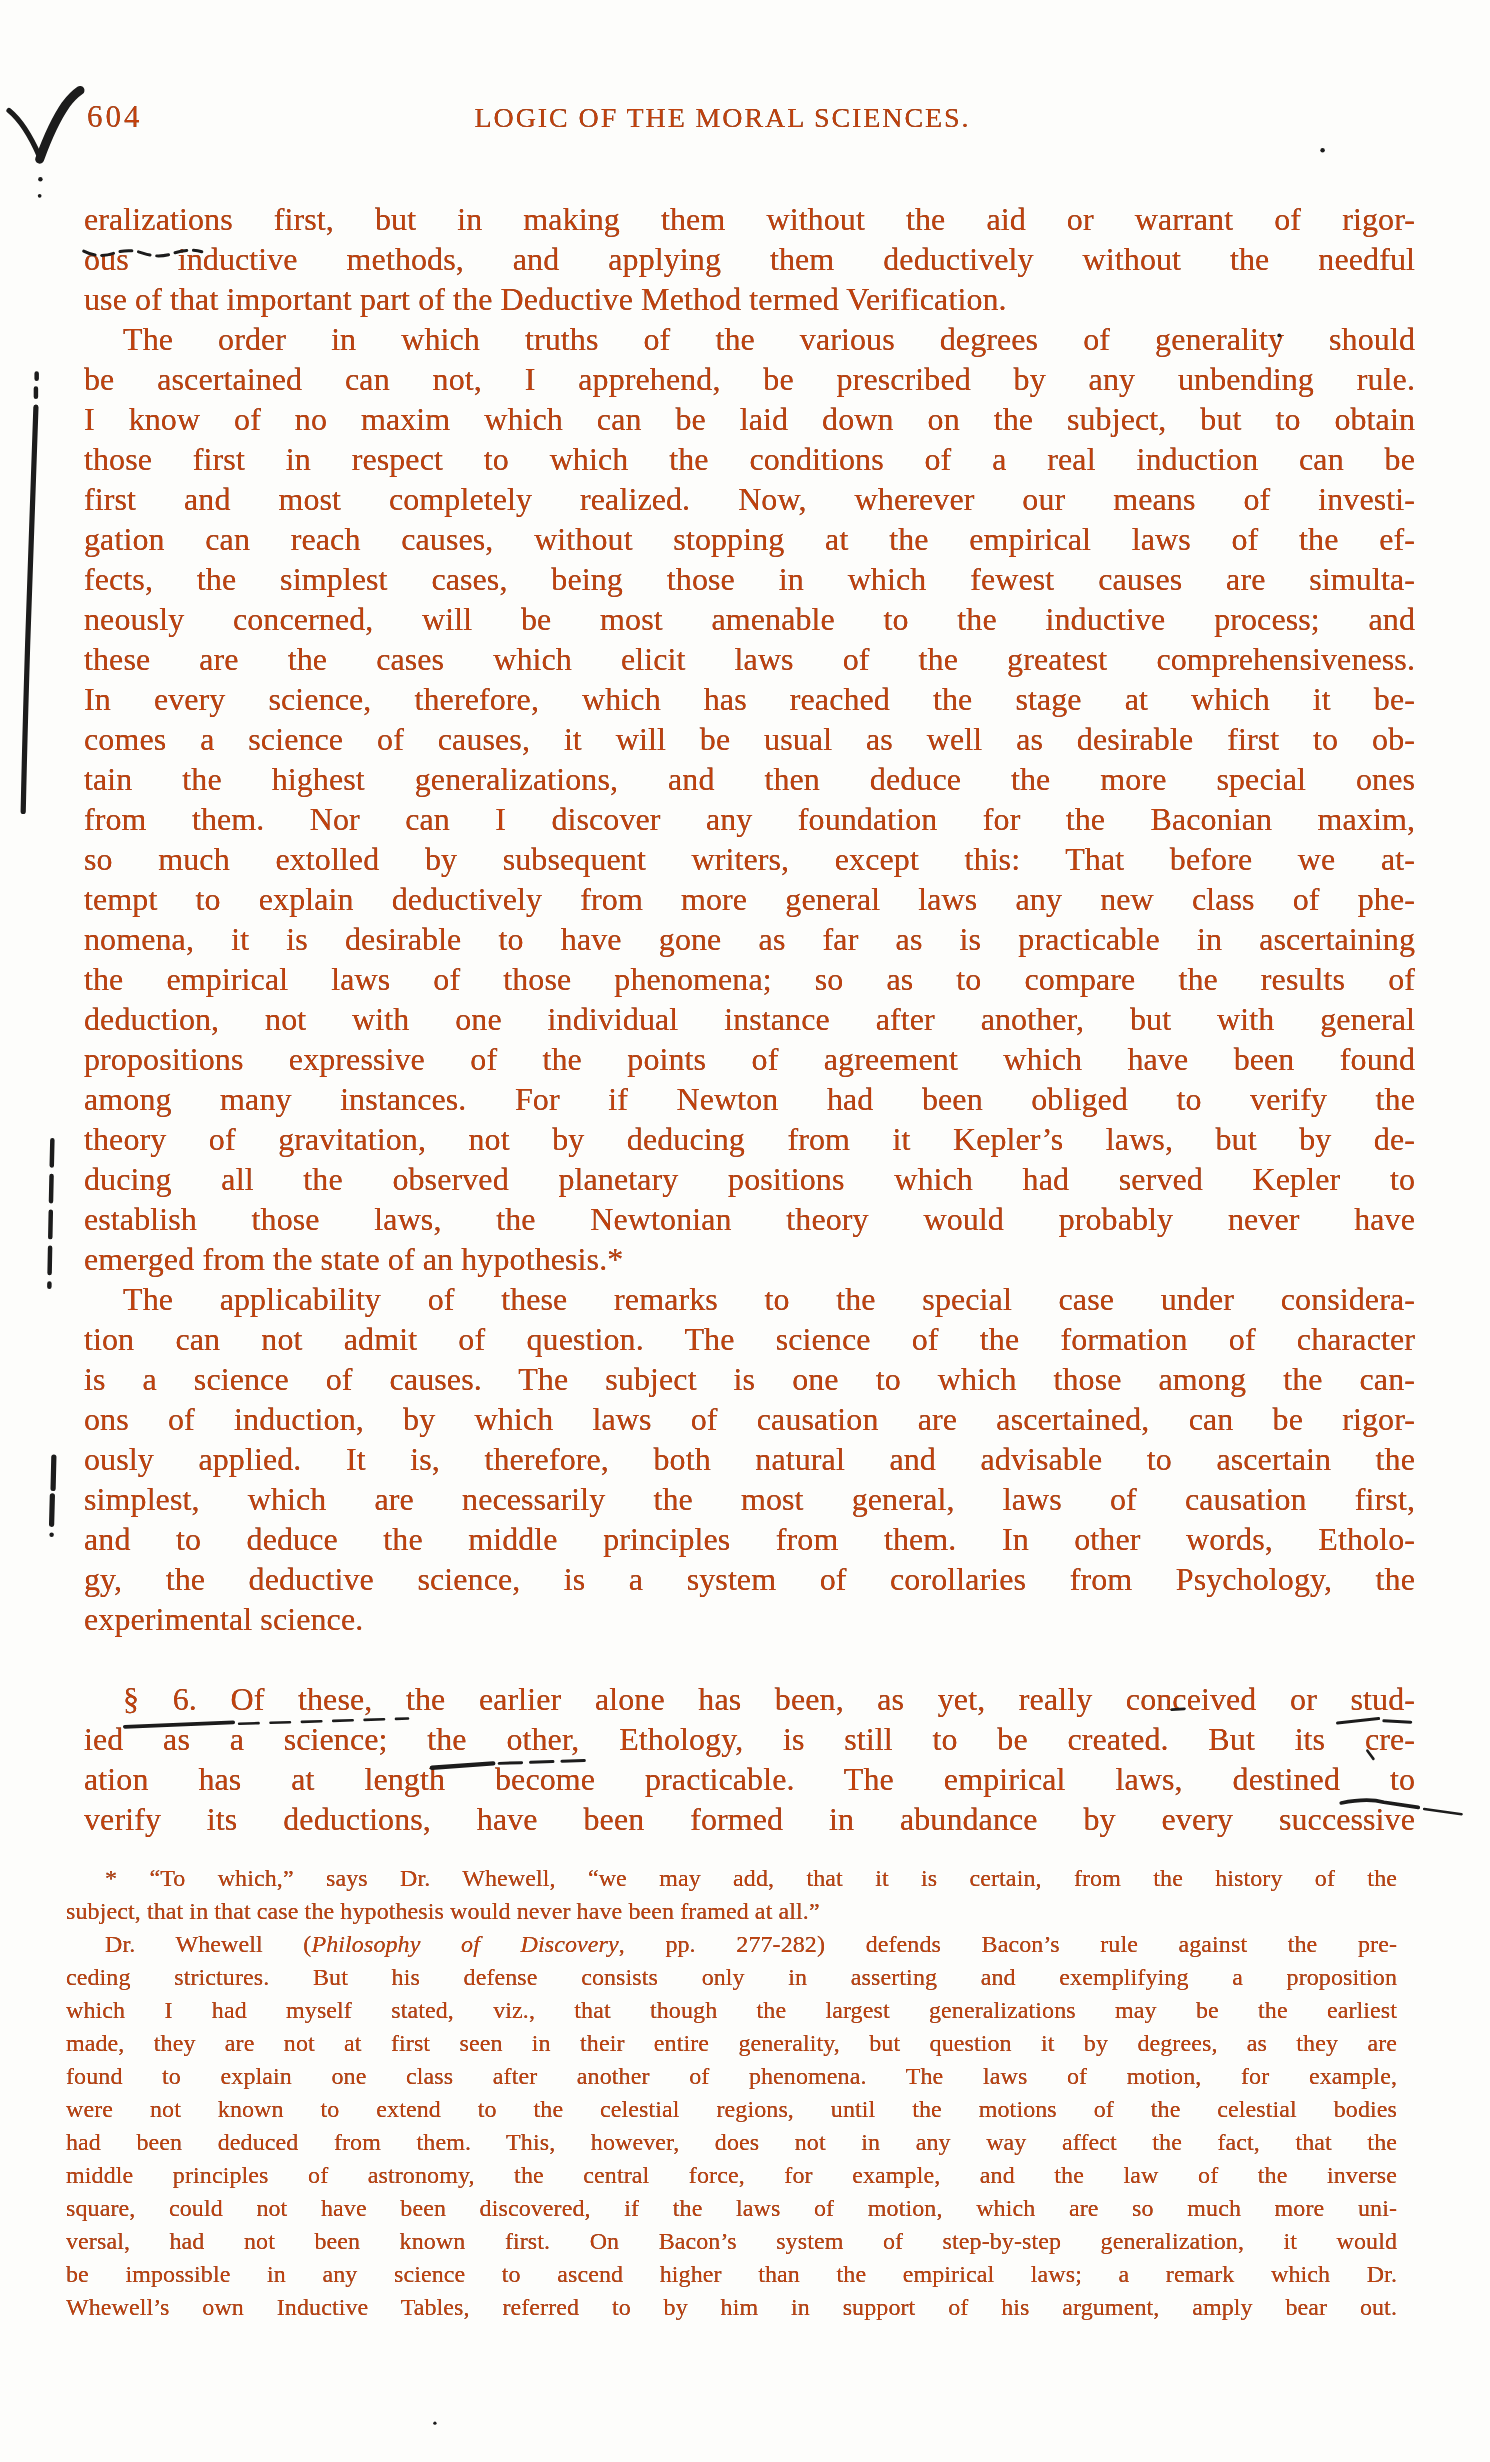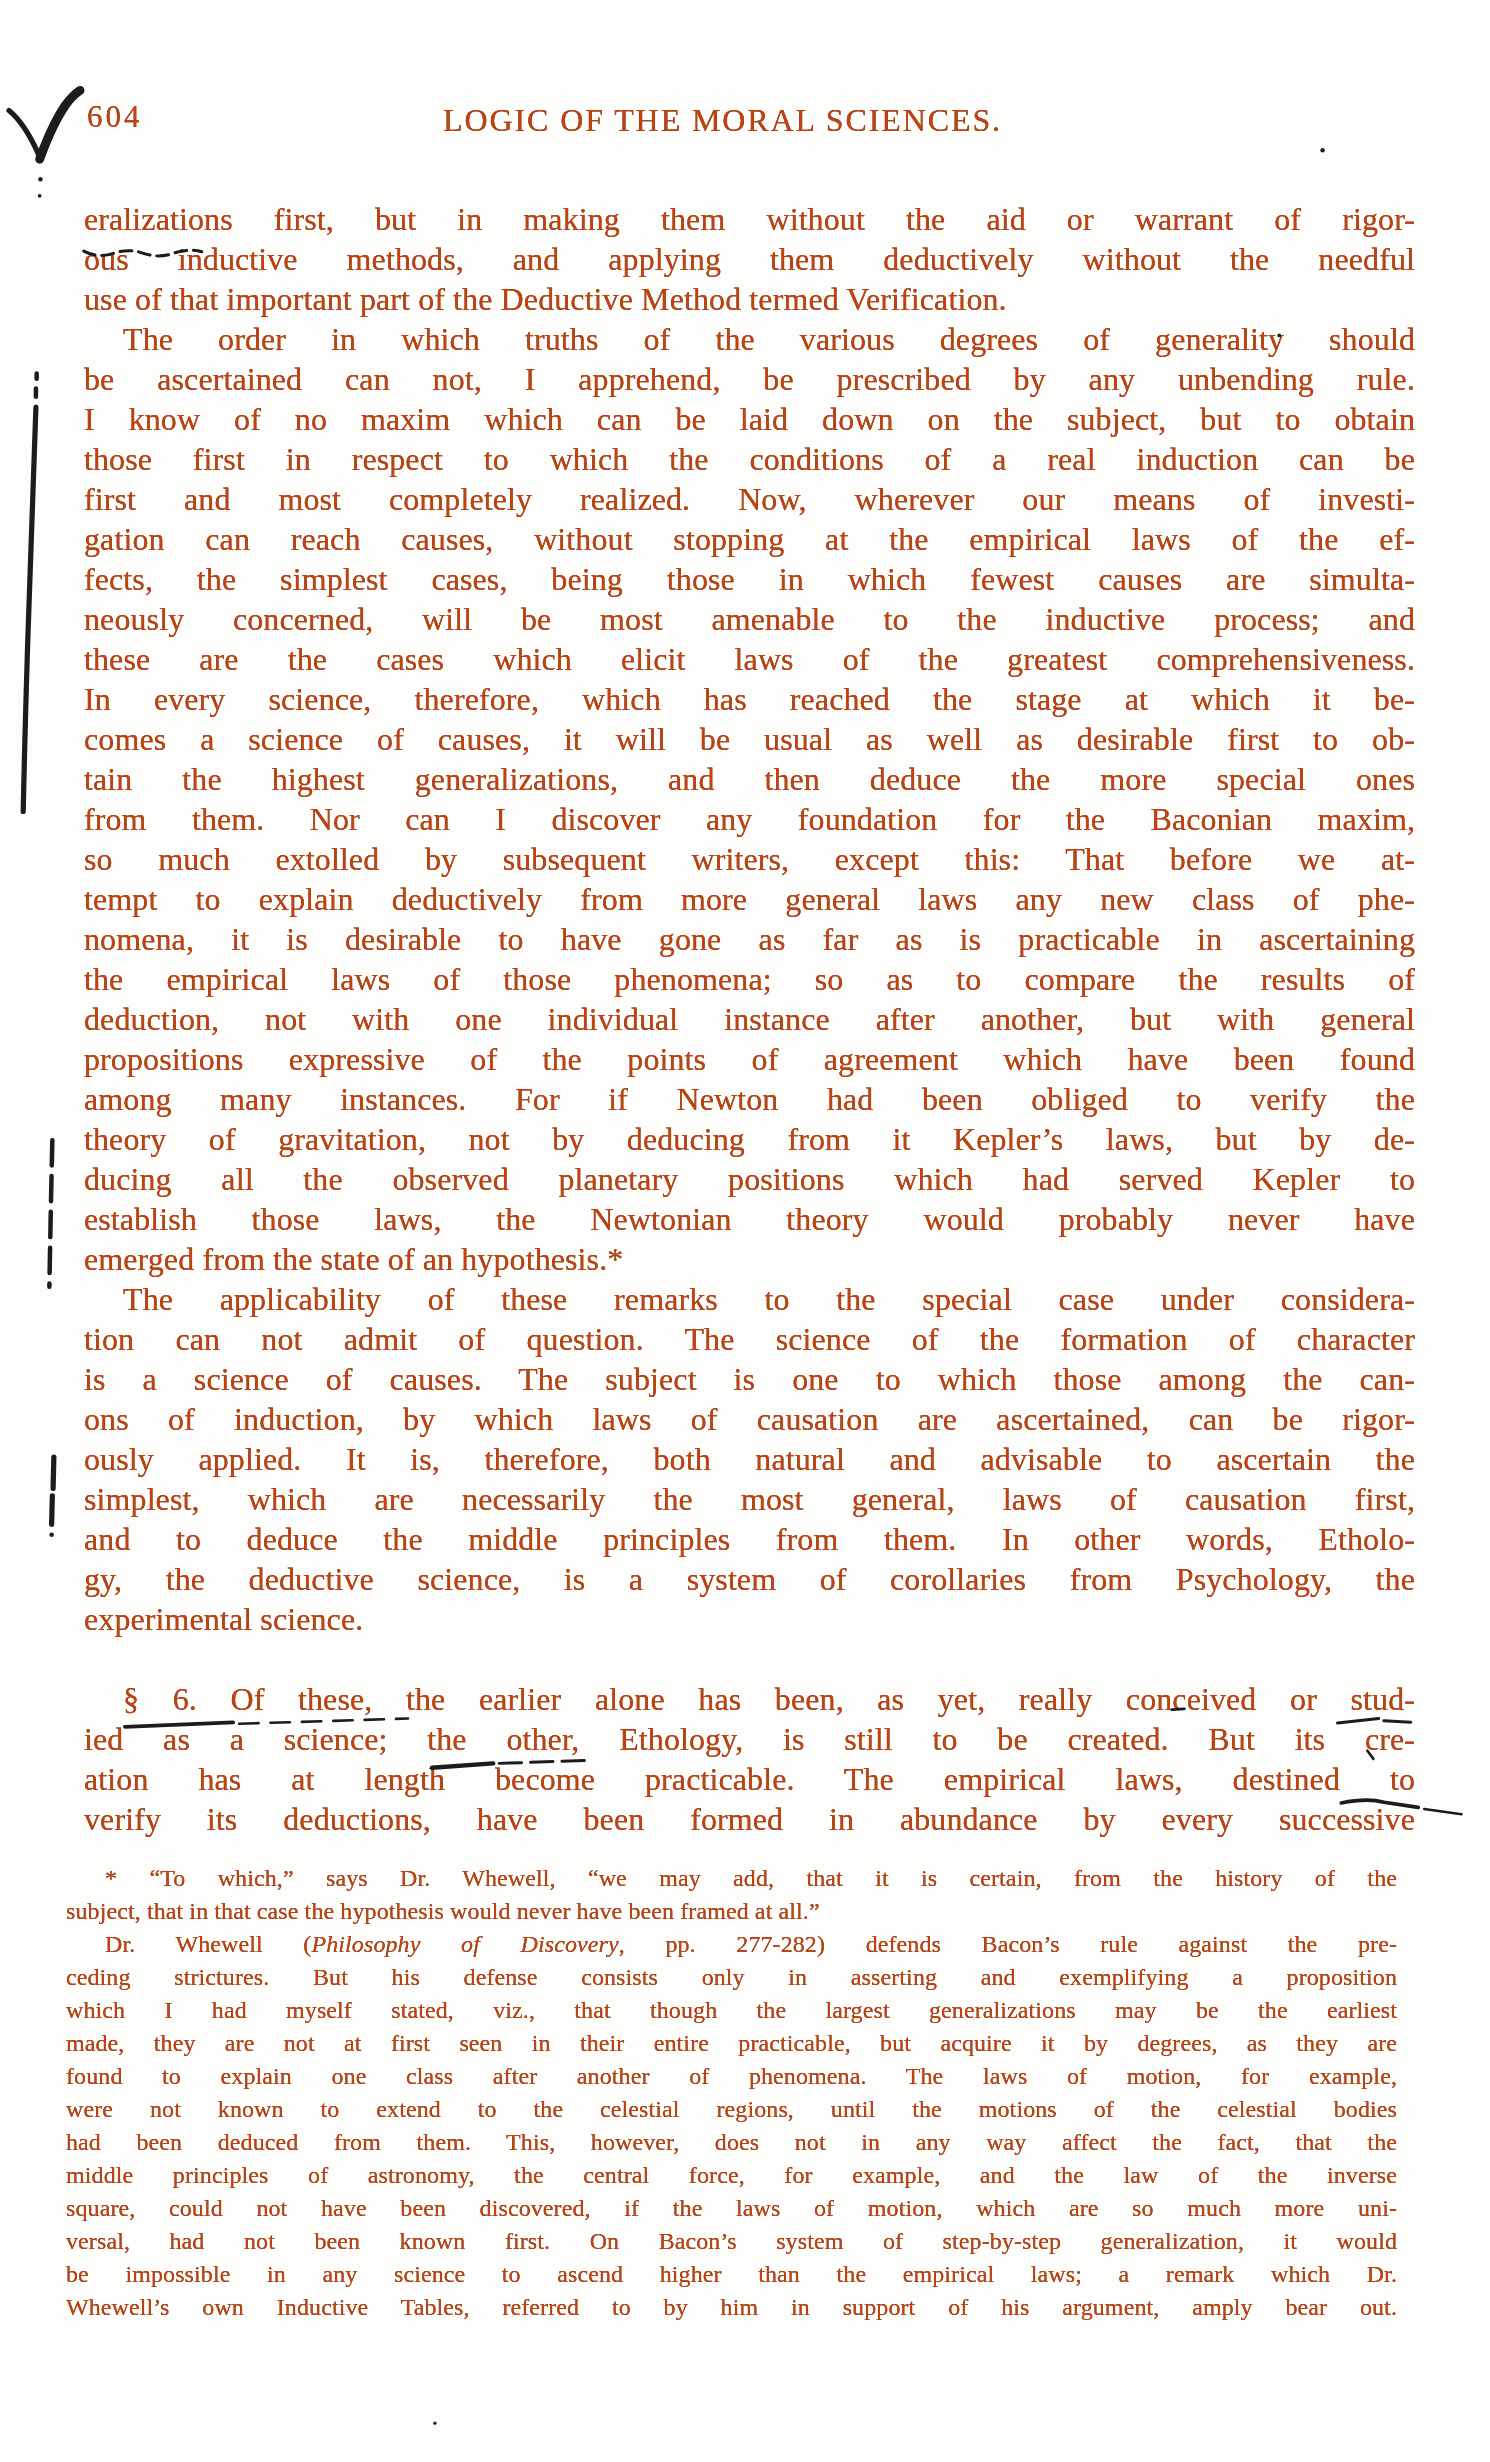--- a/index.html
+++ b/index.html
@@ -11,21 +11,21 @@
     color:#c2410c;
     overflow:hidden;
   }
   .pagenum{
     position:absolute;left:87px;top:99px;
     font-size:31px;letter-spacing:3px;
     text-shadow:0 0 0.4px rgba(0,0,0,.75);
   }
   .rtitle{
     position:absolute;left:0;top:102px;width:1445px;
-    text-align:center;font-size:32px;letter-spacing:1.9px;
+    text-align:center;font-size:28px;letter-spacing:1.9px;
     text-shadow:0 0 0.5px rgba(0,0,0,.8);
     white-space:nowrap;
   }
   .bodytext{
     position:absolute;left:84px;top:199px;width:1331px;
     font-size:32px;line-height:40px;letter-spacing:0.1px;
     text-shadow:0 0 0.4px rgba(0,0,0,.7);
     font-family:Liberation Serif, serif;
   }
   .footnote{
@@ -139,21 +139,21 @@
       <div class="bl"><span>ation has at length become practicable. The empirical laws, destined to</span><em class="it"></em><span></span></div>
       <div class="bl"><span>verify its deductions, have been formed in abundance by every successive</span><em class="it"></em><span></span></div>
     </div>
 
   <div class="footnote">
       <div class="bl ind"><span>* “To which,” says Dr. Whewell, “we may add, that it is certain, from the history of the</span><em class="it"></em><span></span></div>
       <div class="bl end"><span>subject, that in that case the hypothesis would never have been framed at all.”</span><em class="it"></em><span></span></div>
       <div class="bl ind"><span>Dr. Whewell (</span><em class="it">Philosophy of Discovery</em><span>, pp. 277-282) defends Bacon’s rule against the pre-</span></div>
       <div class="bl"><span>ceding strictures. But his defense consists only in asserting and exemplifying a proposition</span><em class="it"></em><span></span></div>
       <div class="bl"><span>which I had myself stated, viz., that though the largest generalizations may be the earliest</span><em class="it"></em><span></span></div>
-      <div class="bl"><span>made, they are not at first seen in their entire practicable, but acquire it by degrees, as they are</span><em class="it"></em><span></span></div>
+      <div class="bl"><span>made, they are not at first seen in their entire generality, but question it by degrees, as they are</span><em class="it"></em><span></span></div>
       <div class="bl"><span>found to explain one class after another of phenomena. The laws of motion, for example,</span><em class="it"></em><span></span></div>
       <div class="bl"><span>were not known to extend to the celestial regions, until the motions of the celestial bodies</span><em class="it"></em><span></span></div>
       <div class="bl"><span>had been deduced from them. This, however, does not in any way affect the fact, that the</span><em class="it"></em><span></span></div>
       <div class="bl"><span>middle principles of astronomy, the central force, for example, and the law of the inverse</span><em class="it"></em><span></span></div>
       <div class="bl"><span>square, could not have been discovered, if the laws of motion, which are so much more uni-</span><em class="it"></em><span></span></div>
       <div class="bl"><span>versal, had not been known first. On Bacon’s system of step-by-step generalization, it would</span><em class="it"></em><span></span></div>
       <div class="bl"><span>be impossible in any science to ascend higher than the empirical laws; a remark which Dr.</span><em class="it"></em><span></span></div>
       <div class="bl"><span>Whewell’s own Inductive Tables, referred to by him in support of his argument, amply bear out.</span><em class="it"></em><span></span></div>
     </div>
 

